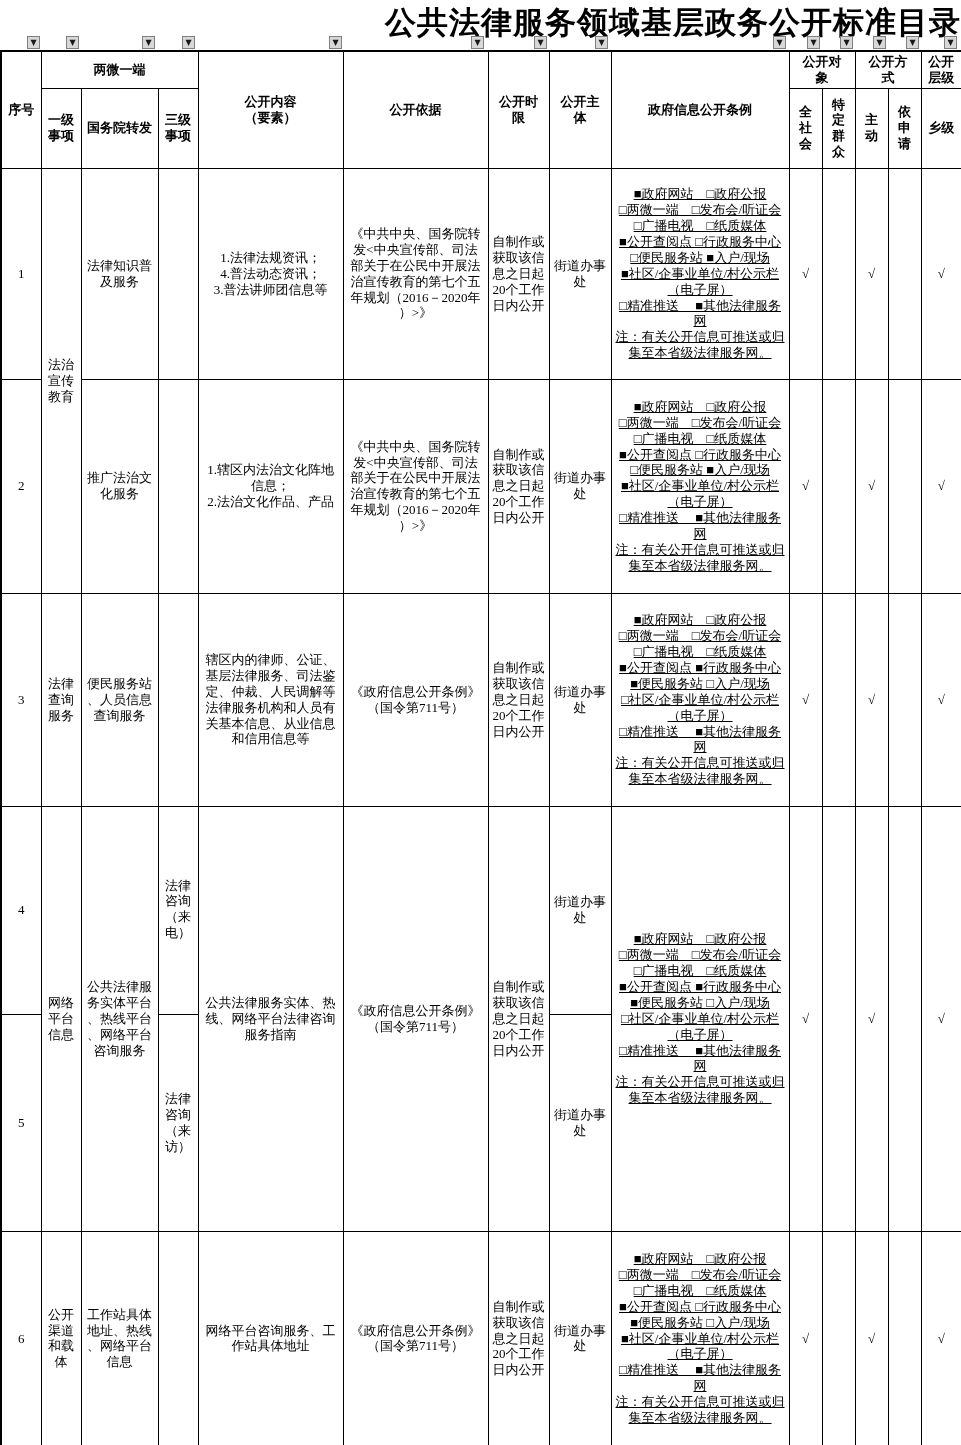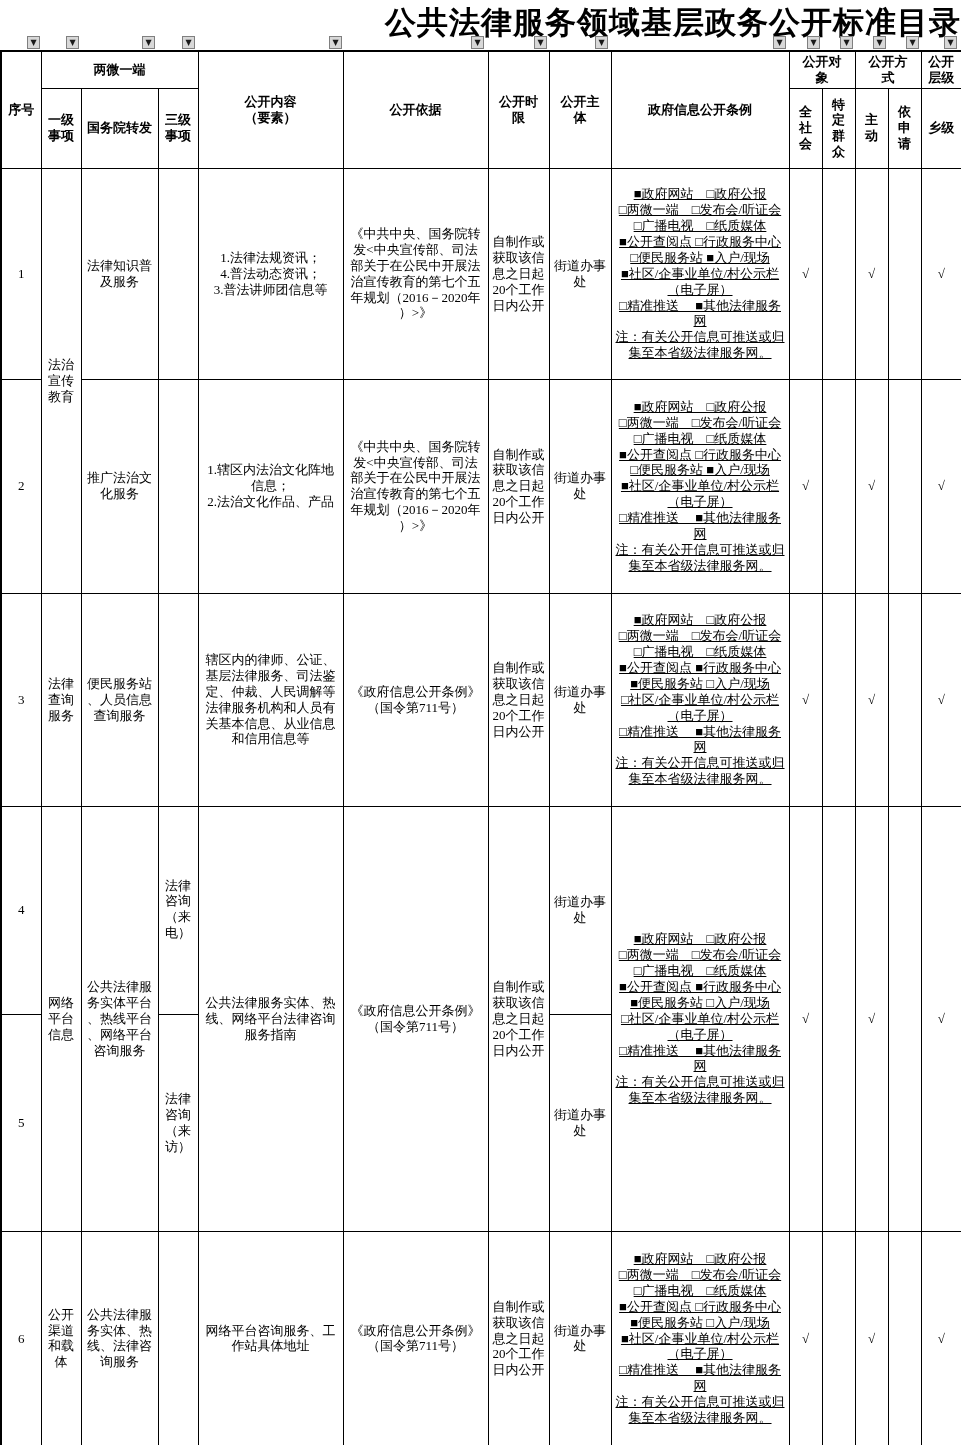--- a/index.html
+++ b/index.html
@@ -210,21 +210,21 @@
         <td rowspan="2">√</td>
       </tr>
       <tr style="height:217px">
         <td>5</td>
         <td class="nb-t">法律咨询（来访）</td>
         <td>街道办事处</td>
       </tr>
       <tr style="height:215px">
         <td>6</td>
         <td>公开渠道和载体</td>
-        <td>公共法律服务实体、热线、法律咨询服务</td>
+        <td>工作站具体地址、热线、网络平台信息</td>
         <td></td>
         <td class="ta-l">网络平台咨询服务、工作站具体地址</td>
         <td class="ta-l">《政府信息公开条例》（国令第711号）</td>
         <td class="ta-l">自制作或获取该信息之日起20个工作日内公开</td>
         <td>街道办事处</td>
         <td class="channel">■政府网站　□政府公报
 □两微一端　□发布会/听证会
 □广播电视　□纸质媒体
 ■公开查阅点 □行政服务中心
 ■便民服务站 □入户/现场

